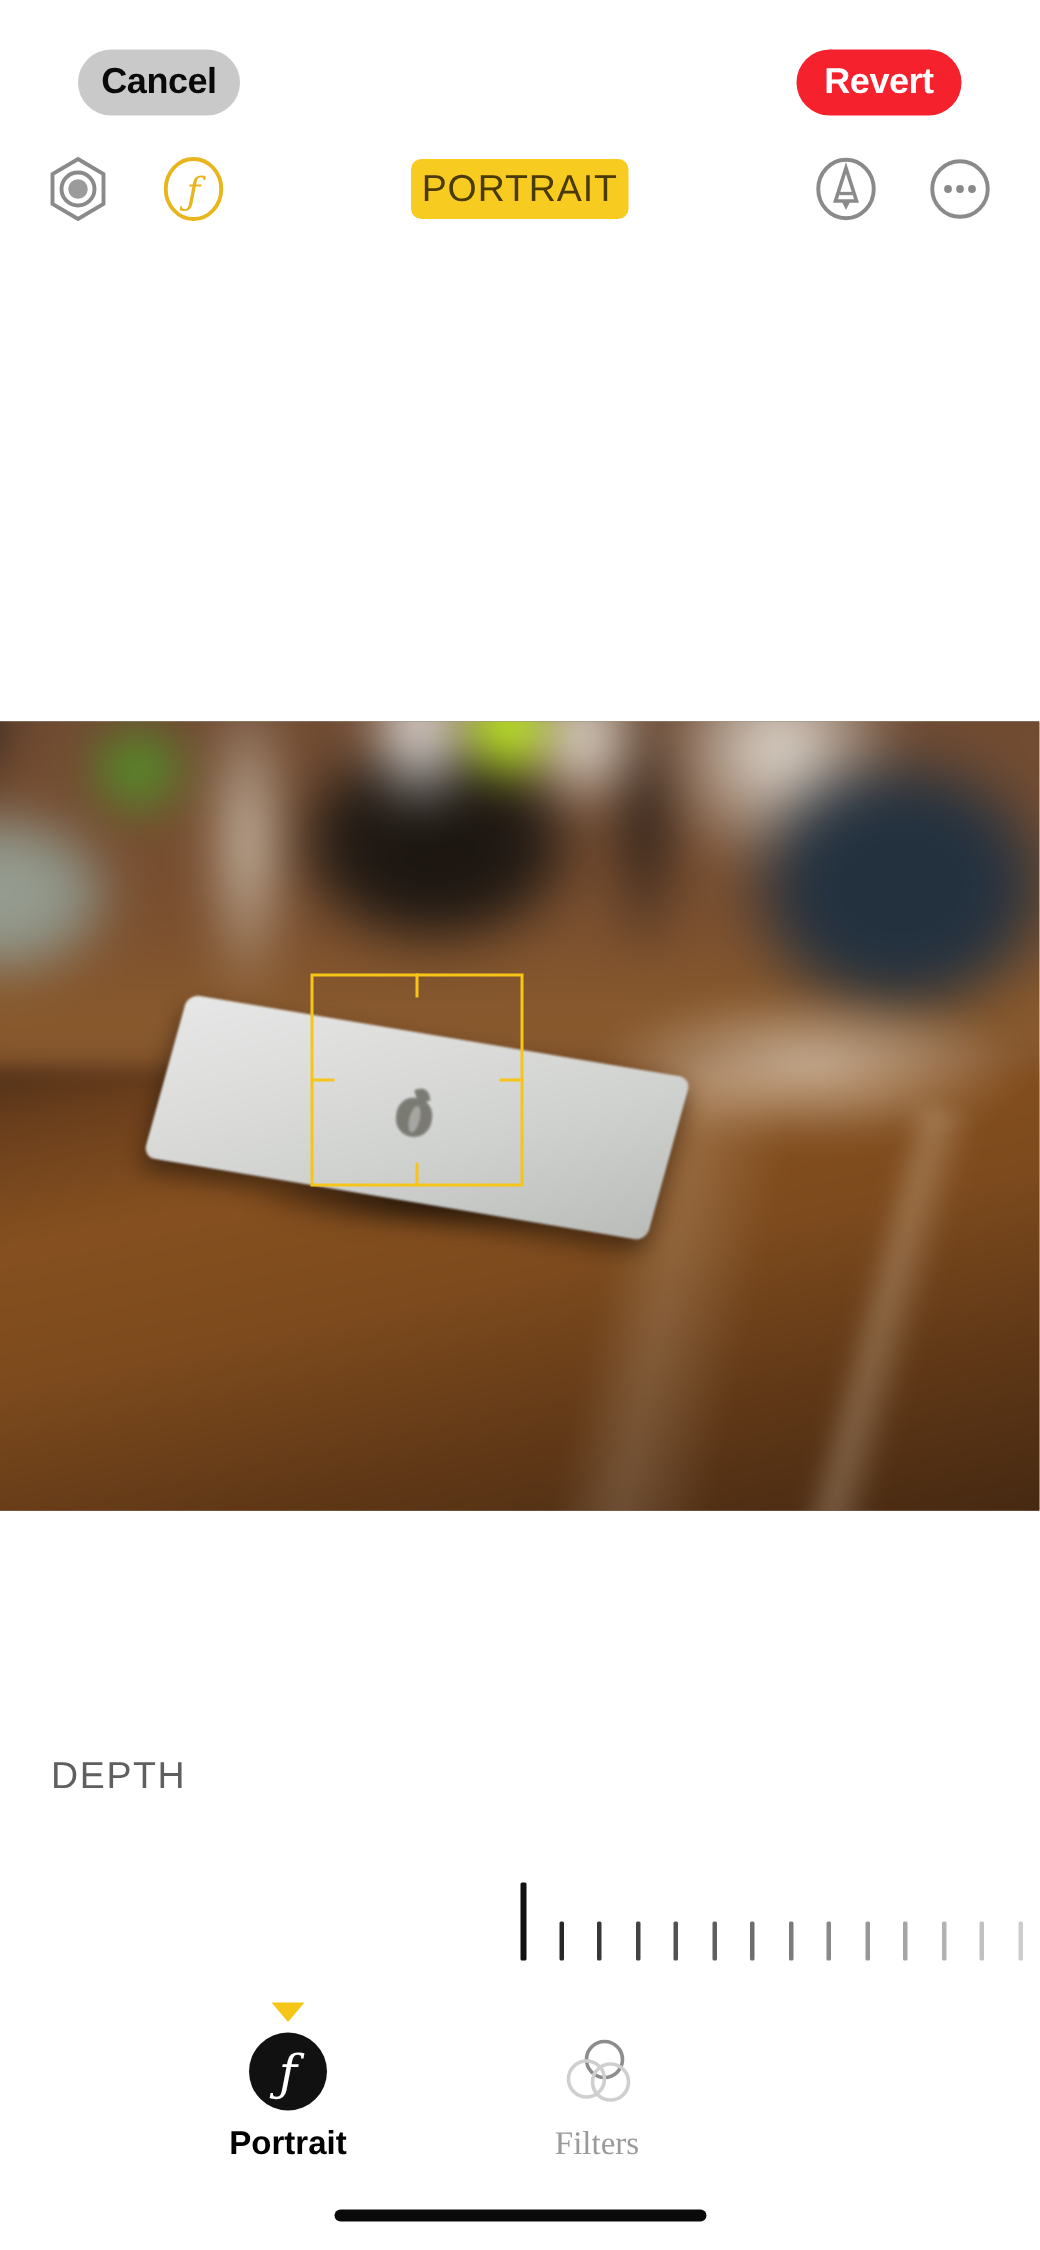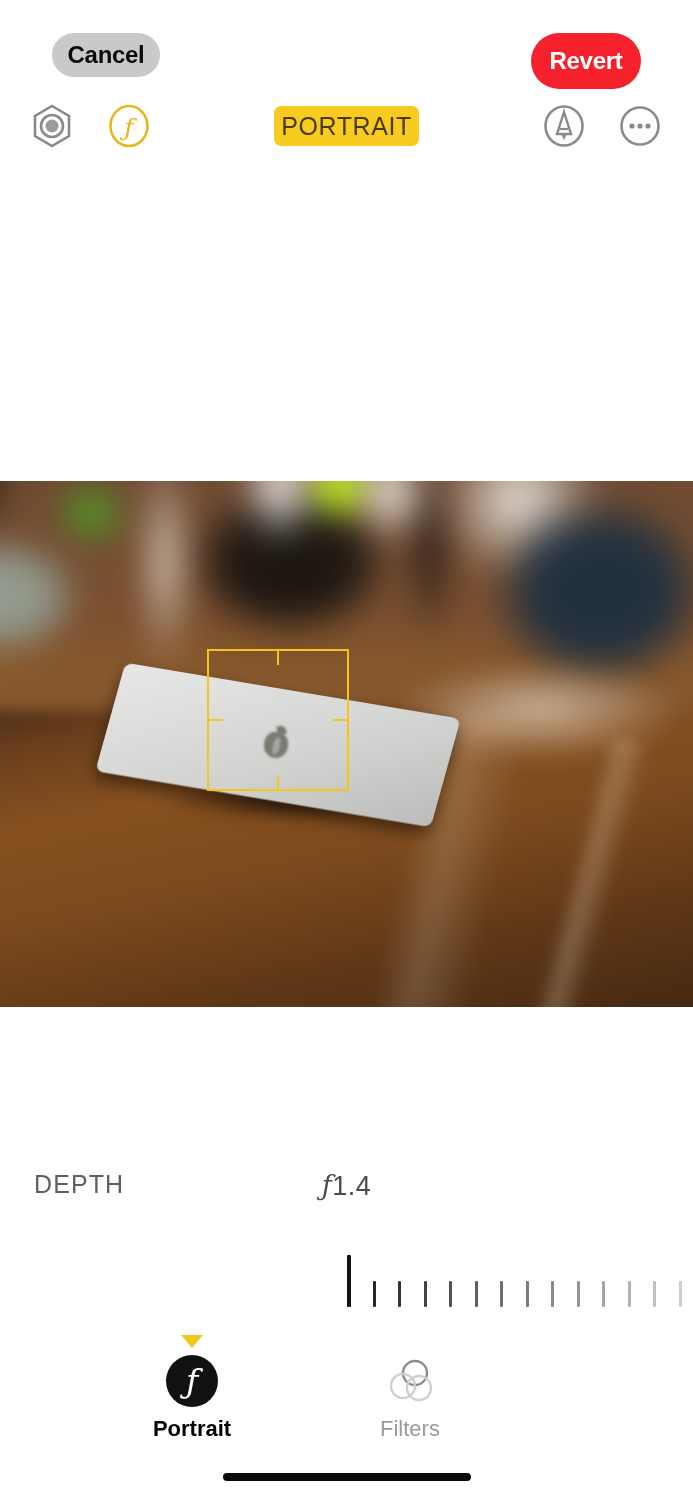--- a/index.html
+++ b/index.html
@@ -20,21 +20,21 @@
     border-radius:999px;
     font-weight:bold;
     letter-spacing:-0.3px;
     user-select:none;
   }
   #cancel-button {
     left:52px; top:33px; width:108px; height:44px;
     background:#c9c9c9; color:#0a0a0a; font-size:24px;
   }
   #revert-button {
-    left:531px; top:33px; width:110px; height:56px;
+    left:531px; top:33px; width:110px; height:44px;
     background:#f5212c; color:#ffffff; font-size:24px;
   }
 
   
   #icon-row { position:absolute; top:100px; left:0; width:693px; height:52px; }
   .icon-btn { position:absolute; width:52px; height:52px; }
   #live-photo-button { left:26px; top:0; }
   #depth-toggle-button { left:103px; top:0; }
   #markup-button { left:538px; top:0; }
   #more-button { left:614px; top:0; }
@@ -180,21 +180,21 @@
   #slider-ticks { position:absolute; left:0; bottom:8px; width:693px; height:60px; }
   .tick { position:absolute; bottom:0; width:3px; background:#1a1a1a; border-radius:1px; }
   .tick.selected { height:52px; background:#111111; width:3.5px; }
   .tick.normal { height:26px; }
 
   
   #tab-bar { position:absolute; left:0; top:1330px; width:693px; height:110px; }
   .tab { position:absolute; width:150px; text-align:center; top:0; }
   #tab-portrait { left:117px; }
   #tab-adjust   { left:220px; }
-  #tab-filters  { left:335px; }
+  #tab-filters  { left:323px;font-family:Liberation Serif, serif; }
   #tab-crop     { left:425px; }
   .tab-icon { height:58px; display:flex; align-items:center; justify-content:center; margin-top:22px; }
   .tab-label { font-size:22px; margin-top:6px; }
   .tab-label.active { color:#000000; font-weight:bold; }
   .tab-label.inactive { color:#9a9a9a; }
   #tab-marker {
     position:absolute; left:50%; top:5px; margin-left:-11px;
     width:0; height:0;
     border-left:11px solid transparent;
     border-right:11px solid transparent;
@@ -286,23 +286,20 @@
   <div id="focus-rect">
     <span class="focus-tick ft-top"></span>
     <span class="focus-tick ft-bottom"></span>
     <span class="focus-tick ft-left"></span>
     <span class="focus-tick ft-right"></span>
   </div>
 </div>
 
 <div id="depth-row">
   <div id="depth-label">DEPTH</div>
-  <div id="depth-value">
-    <span class="f-glyph">ƒ</span><span>1.4</span>
-  </div>
 </div>
 
 <div id="depth-slider">
   <div id="slider-ticks">
       <span class="tick selected" style="left: 347px;"></span>
       <span class="tick normal" style="left: 372.5px; opacity: 0.939286;"></span>
       <span class="tick normal" style="left: 398px; opacity: 0.878571;"></span>
       <span class="tick normal" style="left: 423.5px; opacity: 0.817857;"></span>
       <span class="tick normal" style="left: 449px; opacity: 0.757143;"></span>
       <span class="tick normal" style="left: 474.5px; opacity: 0.696429;"></span>

